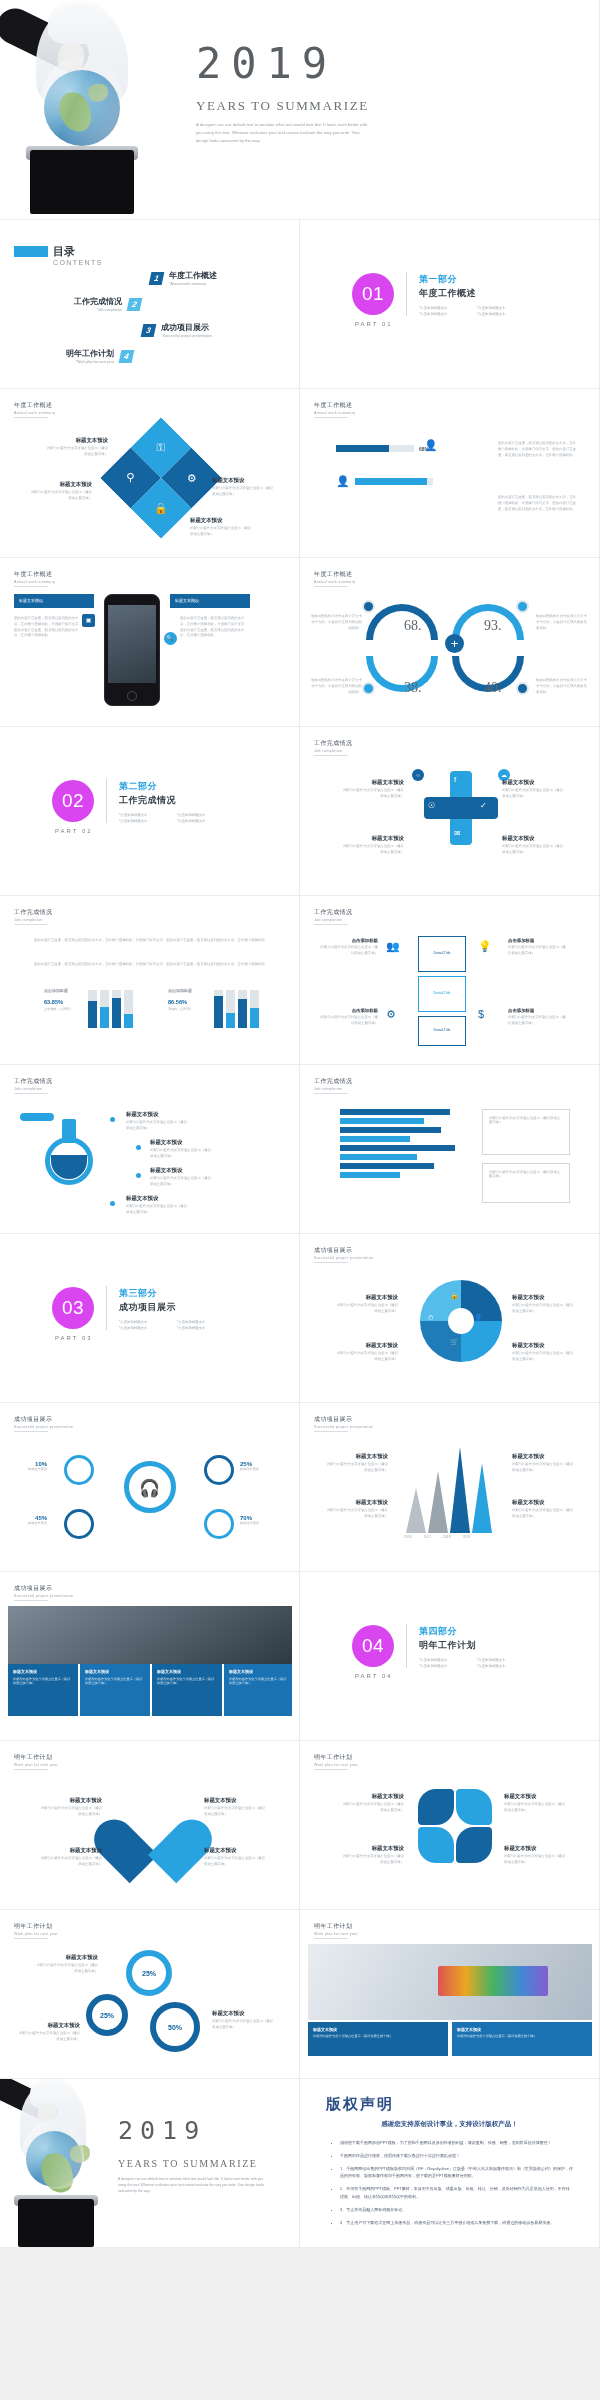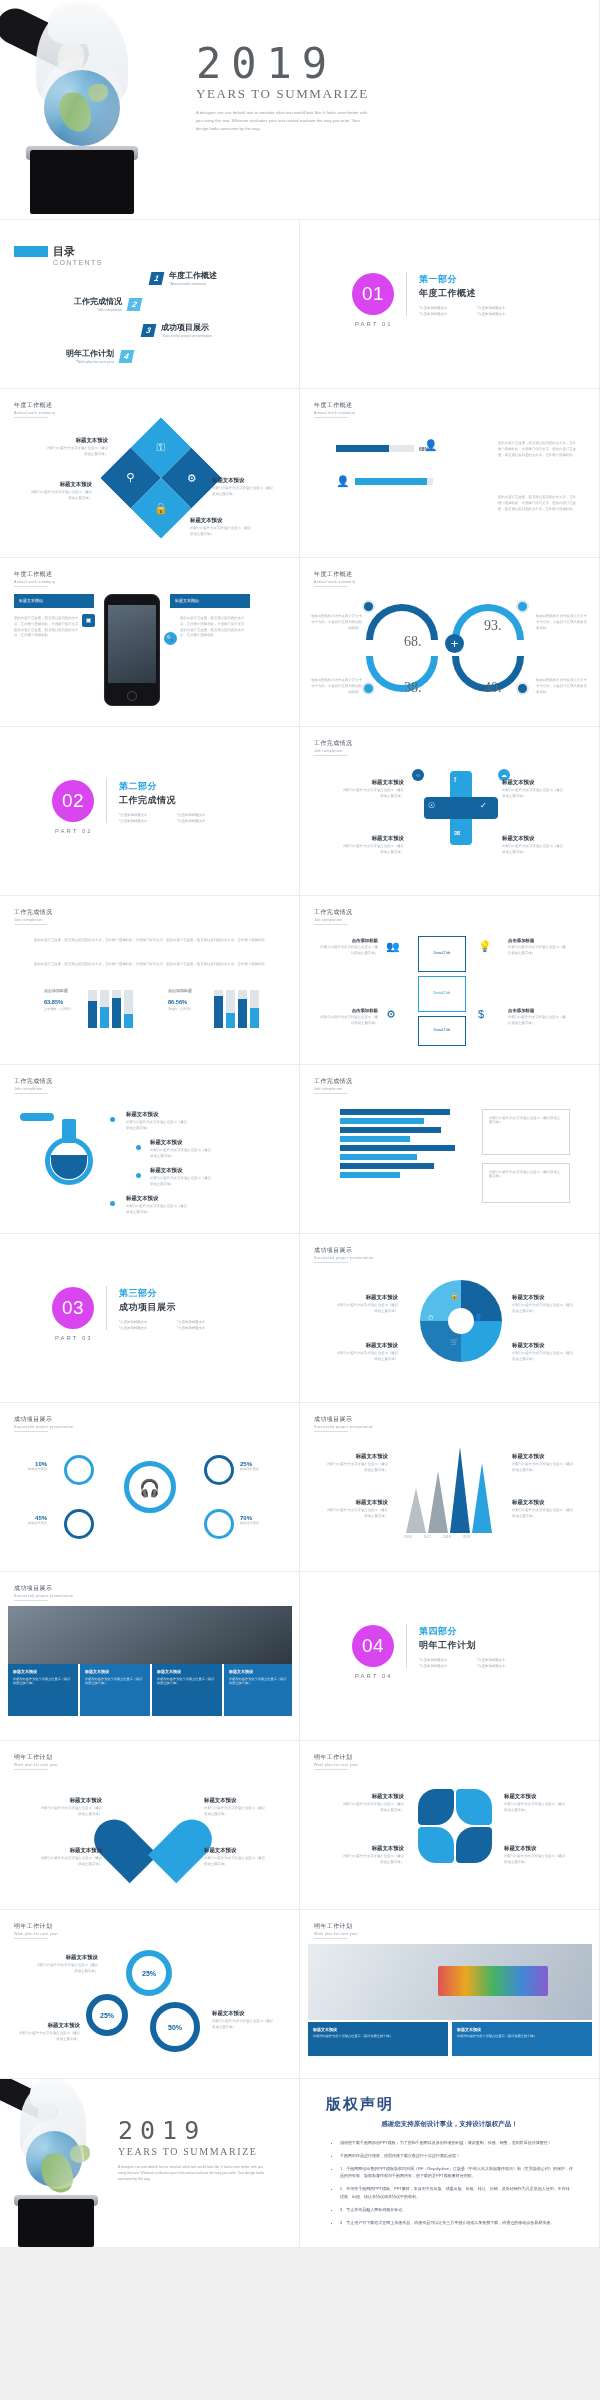--- a/index.html
+++ b/index.html
@@ -52,21 +52,21 @@
          border-radius:3px 3px 2px 2px; }
   .binlip { position:absolute; left:26px; top:146px; width:112px; height:14px;
          background:linear-gradient(180deg,#c9ced3,#8d949b); border-radius:4px; }
   .binlip::after{content:"";position:absolute;left:7px;top:4px;right:7px;bottom:0;background:#121214;border-radius:3px;}
 
   .cover .txt { position:absolute; left:196px; top:44px; width:400px; }
   .year { font-size:42px; line-height:.94; letter-spacing:10px; color:#5a5f63;
           font-family:"DejaVu Sans Mono","Liberation Mono",monospace; font-weight:300; }
   .cn-title { font-size:22px; color:#5c6166; letter-spacing:1px; margin-top:2px; font-weight:400; }
   .en-title { font-family:"Liberation Serif","DejaVu Serif",serif; font-size:13px;
-              color:#6d7277; letter-spacing:1.6px; margin-top:3px; }
+              color:#6d7277; letter-spacing:1.6px; margin-top:15px; }
   .lede { width:176px; font-size:4.2px; line-height:1.9; color:#9aa2a9; margin-top:7px; }
 
   
   .toc-title { position:absolute; left:14px; top:26px; display:flex; align-items:flex-end; gap:5px; }
   .toc-chip { width:34px; height:11px; background:#29a3e0; }
   .toc-title .zh { font-size:11px; font-weight:700; color:#33393f; line-height:1; }
   .toc-title .en { position:absolute; left:39px; top:13px; font-size:7px; color:#8d959c; letter-spacing:1.4px; }
   .toc-row { position:absolute; display:flex; align-items:center; gap:6px; }
   .toc-num { width:13px; height:13px; transform:skewX(-12deg); display:flex; align-items:center;
              justify-content:center; color:#fff; font-size:8px; font-weight:700; font-style:italic; }
@@ -353,21 +353,21 @@
       </div>
     <div class="bigarc" style="left:66px;top:46px;"></div>
     <div class="bigarc" style="left:152px;top:46px;border-color:#29a3e0;"></div>
     <div class="bigarc dn" style="left:66px;top:98px;"></div>
     <div class="bigarc dn" style="left:152px;top:98px;border-color:#1464a0;"></div>
     <div class="knob" style="left:62px;top:42px;"></div>
     <div class="knob lt" style="left:216px;top:42px;"></div>
     <div class="knob lt" style="left:62px;top:124px;"></div>
     <div class="knob" style="left:216px;top:124px;"></div>
     <div class="plus">+</div>
-    <div class="bignum" style="left:104px;top:76px;">68.</div>
+    <div class="bignum" style="left:104px;top:60px;">68.</div>
     <div class="bignum" style="left:184px;top:60px;">93.</div>
     <div class="bignum" style="left:104px;top:122px;">38.</div>
     <div class="bignum" style="left:184px;top:122px;">40.</div>
     <div class="tbox r" style="left:10px;top:54px;width:52px;">
         <div class="p">根据xx图机构不对外发布公开技术水平方法，不要设计在现代使用新闻规则。</div>
       </div>
     <div class="tbox" style="left:236px;top:54px;width:52px;">
         <div class="p">根据xx图机构不对外发布公开技术水平方法，不要设计在现代使用新闻规则。</div>
       </div>
     <div class="tbox r" style="left:10px;top:118px;width:52px;">

